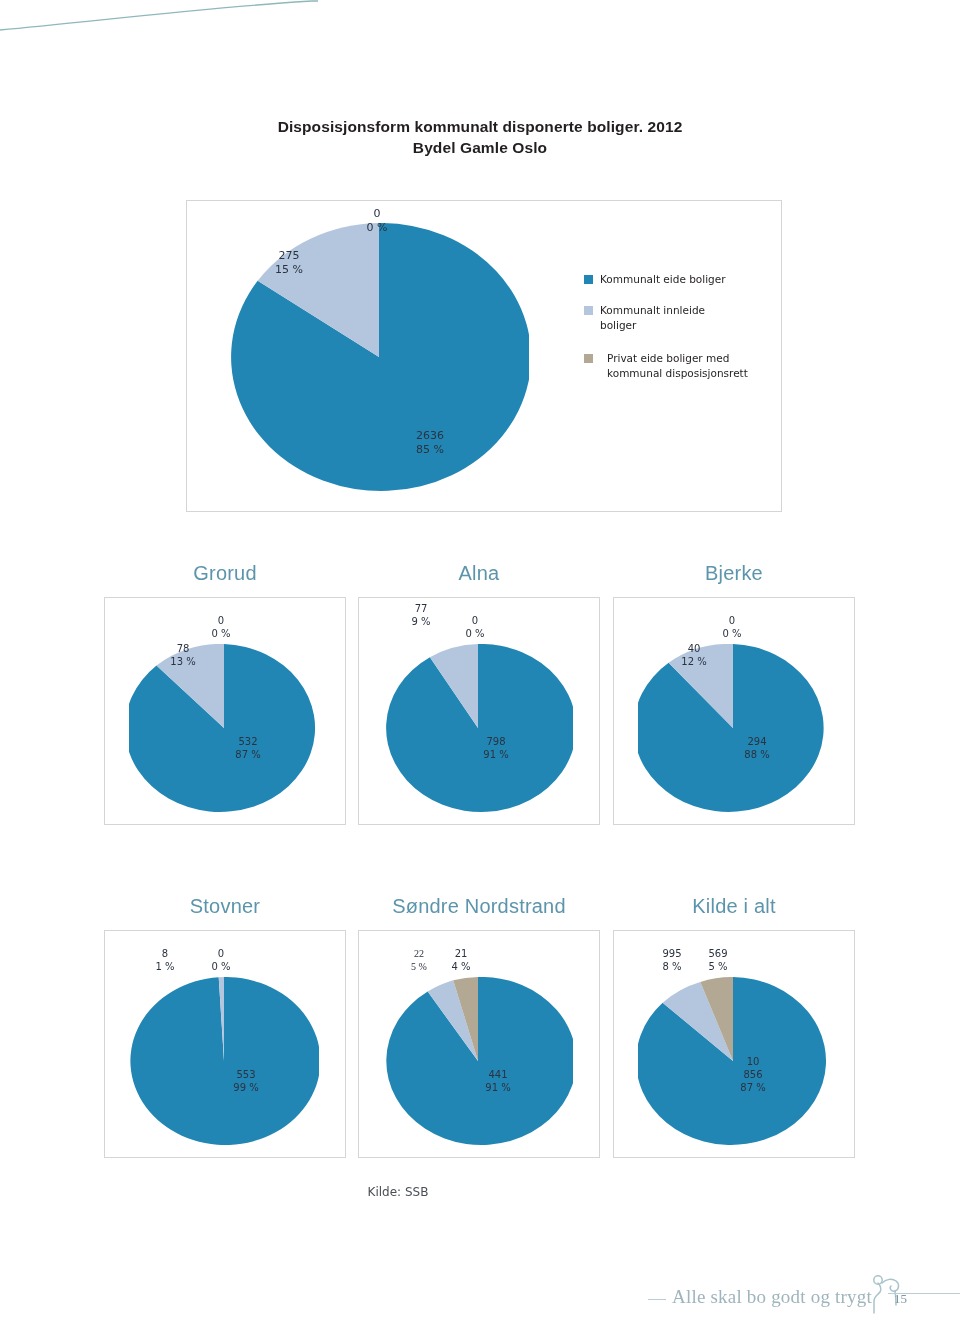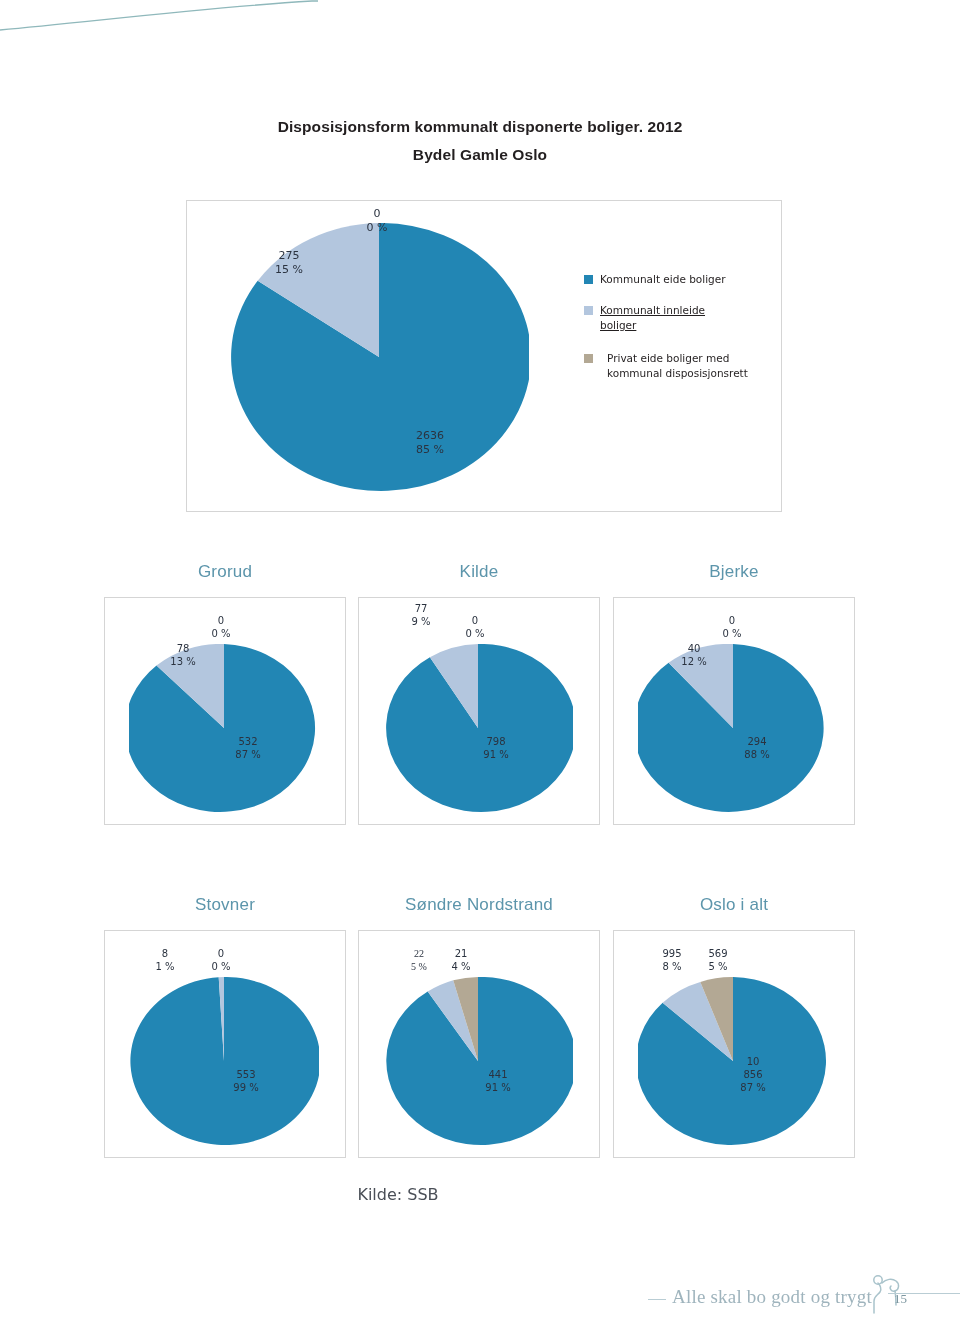--- a/index.html
+++ b/index.html
@@ -15,21 +15,21 @@
   
   #top-deco{position:absolute;left:0;top:0;width:330px;height:44px;}
 
   
   #page-title{
     position:absolute;left:0;top:116px;width:960px;
     text-align:center;
     font-size:15.5px;font-weight:bold;color:#231f20;
     letter-spacing:.1px;line-height:21px;
   }
-  #page-title .l2{display:block;margin-top:7px;}
+  #page-title .l2{display:block;}
 
   
   #main-chart-frame{
     position:absolute;left:186px;top:200px;width:596px;height:312px;
     border:1px solid #d5d5d5;background:#fff;box-sizing:border-box;
   }
 
   .pie-wrap{position:absolute;}
   .pie-svg{display:block;}
 
@@ -47,34 +47,34 @@
   .leg-sw{width:9px;height:9px;flex:0 0 9px;margin-top:3px;margin-right:7px;}
   .leg-tx{
     font-family:"DejaVu Sans", sans-serif;
     font-size:10.5px;color:#231f20;line-height:15px;
   }
 
   
   .district-label{
     position:absolute;text-align:center;
     font-family:"Liberation Sans", sans-serif;
-    font-size:17px;color:#5c95ab;letter-spacing:.2px;
+    font-size:20px;color:#5c95ab;letter-spacing:.2px;
   }
 
   
   .small-frame{
     position:absolute;width:242px;height:228px;
     border:1px solid #d5d5d5;background:#fff;box-sizing:border-box;
   }
 
   
   #source-note{
     position:absolute;left:0;top:1185px;width:796px;text-align:center;
     font-family:"DejaVu Sans", sans-serif;
-    font-size:16px;color:#4a4f57;
+    font-size:12px;color:#4a4f57;
   }
   #footer-rule{
     position:absolute;left:648px;top:1299px;width:18px;height:1px;background:#b9cdd4;
   }
   #footer-slogan{
     position:absolute;left:672px;top:1286px;
     font-family:"Liberation Serif", serif;
     font-size:19px;color:#9fb4bd;letter-spacing:.2px;white-space:nowrap;
   }
   #footer-logo{position:absolute;left:862px;top:1271px;}
@@ -126,30 +126,30 @@
   </div>
 </div>
 
 <div id="main-legend">
   <div class="leg-row">
     <span class="leg-sw" style="background:#2286b4;"></span>
     <span class="leg-tx">Kommunalt eide boliger</span>
   </div>
   <div class="leg-row" style="margin-bottom:18px;">
     <span class="leg-sw" style="background:#b3c6de;"></span>
-    <span class="leg-tx" style="max-width:140px;text-decoration:underline;">Kommunalt innleide boliger</span>
+    <span class="leg-tx" style="max-width:140px;">Kommunalt innleide boliger</span>
   </div>
   <div class="leg-row">
     <span class="leg-sw" style="background:#b3a894;"></span>
     <span class="leg-tx" style="max-width:160px;margin-left:7px;">Privat eide boliger med kommunal disposisjonsrett</span>
   </div>
 </div>
 
 <div class="district-label" style="left:104px;top:562px;width:242px;">Grorud</div>
-<div class="district-label" style="left:358px;top:562px;width:242px;">Kilde</div>
+<div class="district-label" style="left:358px;top:562px;width:242px;">Alna</div>
 <div class="district-label" style="left:613px;top:562px;width:242px;">Bjerke</div>
 
 <div class="small-frame" style="left:104px;top:597px;">
   <svg width="190" height="168" viewBox="0 0 190 168" style="position:absolute;left:24px;top:46px;">
     <path fill="#2286b4" d="M95 84 L95 0 A95 84 0 1 1 27.5 21.5 Z"></path>
     <path fill="#b3c6de" d="M95 84 L27.5 21.5 A95 84 0 0 1 95 0 Z"></path>
   </svg>
   <div class="dlabel small" style="left:94px;top:16px;width:44px;">
     <span>0</span><br>
     <span>0 %</span>
@@ -197,21 +197,21 @@
     <span>12 %</span>
   </div>
   <div class="dlabel small" style="left:118px;top:137px;width:50px;">
     <span>294</span><br>
     <span>88 %</span>
   </div>
 </div>
 
 <div class="district-label" style="left:104px;top:895px;width:242px;text-align:center;">Stovner</div>
 <div class="district-label" style="left:358px;top:895px;width:242px;">Søndre Nordstrand</div>
-<div class="district-label" style="left:613px;top:895px;width:242px;">Oslo i alt</div>
+<div class="district-label" style="left:613px;top:895px;width:242px;">Kilde i alt</div>
 
 <div class="small-frame" style="left:104px;top:930px;">
   <svg width="190" height="168" viewBox="0 0 190 168" style="position:absolute;left:24px;top:46px;">
     <path fill="#2286b4" d="M95 84 L95 0 A95 84 0 1 1 89.7 0.2 Z"></path>
     <path fill="#b3c6de" d="M95 84 L89.7 0.2 A95 84 0 0 1 95 0 Z"></path>
   </svg>
   <div class="dlabel small" style="left:94px;top:16px;width:44px;">
     <span>0</span><br>
     <span>0 %</span>
   </div>

